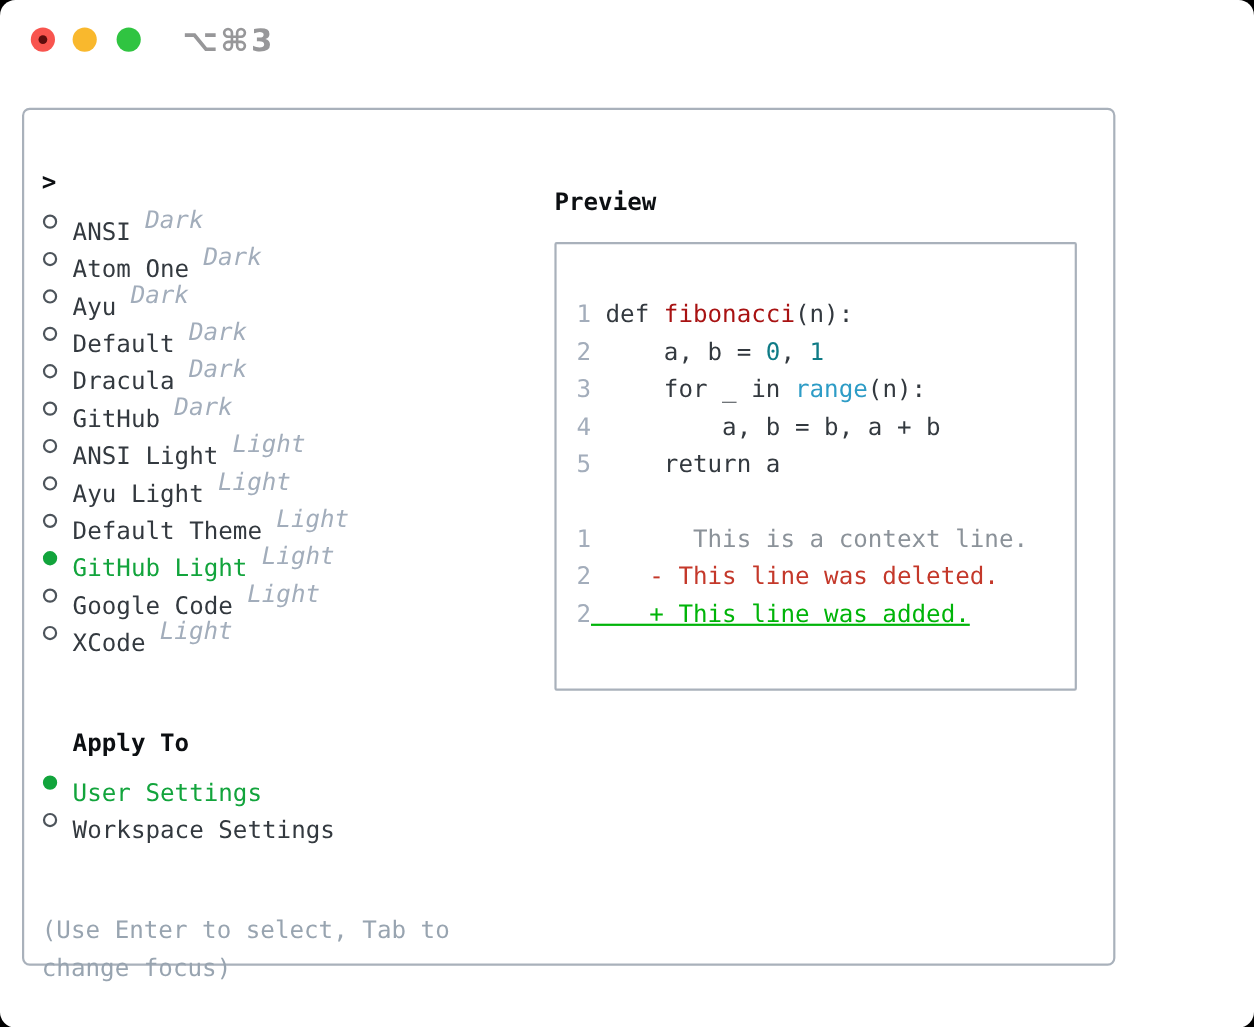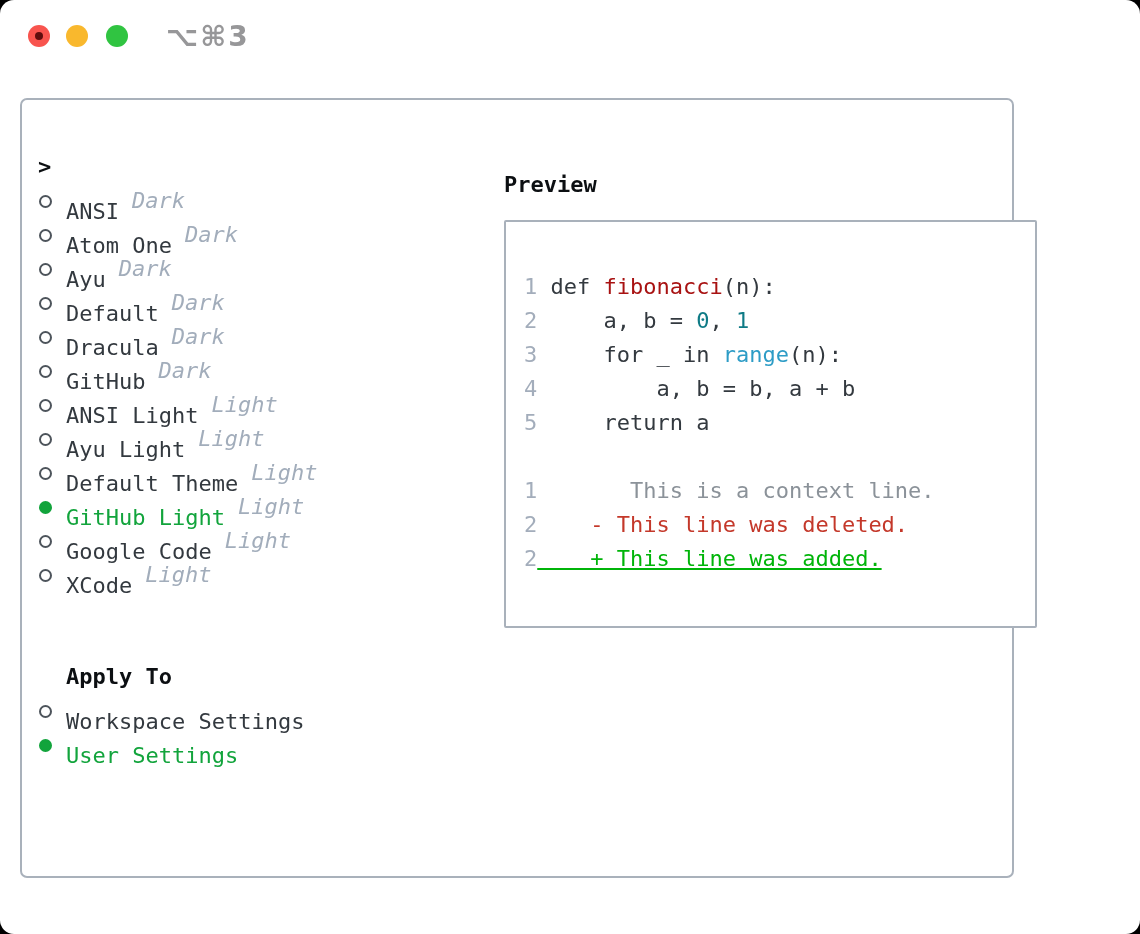--- a/index.html
+++ b/index.html
@@ -38,21 +38,21 @@
   .section-header{font-weight:bold;color:var(--ink-black);}
   .spacer2{height:68px;}
   .hint{
     margin-top:68px;max-width:420px;color:var(--hint-gray);
     font-size:22px;line-height:34px;white-space:normal;padding-left:0;
   }
   
   .preview-col{position:absolute;left:482px;top:68px;}
   .preview-header{font-size:22px;line-height:34px;font-weight:bold;color:var(--ink-black);height:34px;}
   .preview-box{
-    margin-top:18px;width:533px;height:408px;box-sizing:border-box;
+    margin-top:18px;width:475px;height:408px;box-sizing:border-box;
     border:2px solid var(--border-gray);border-radius:2px;background:#ffffff;
     padding:48px 0 0 18px;overflow:hidden;
   }
   .pline{height:34px;line-height:34px;font-size:22px;white-space:pre;}
   .seg-ln{color:var(--linenum-gray);}
   .seg-code{color:var(--ink-dark);}
   .seg-red{color:var(--syntax-red);}
   .seg-teal{color:var(--syntax-teal);}
   .seg-blue{color:var(--syntax-blue);}
   .seg-ctx{color:var(--diff-ctx);}
@@ -94,24 +94,25 @@
           <div class="row"><span class="marker-cell"><span class="radio"></span></span><span class="item-label">XCode</span><span class="item-tag">Light</span></div>
         </div>
 
       <div class="spacer2"></div>
 
       <div class="row">
         <span class="marker-cell"></span>
         <span class="section-header">Apply To</span>
       </div>
       <div id="apply-items">
+          <div class="row"><span class="marker-cell"><span class="radio sel"></span></span><span class="item-label sel">User Settings</span></div>
           <div class="row"><span class="marker-cell"><span class="radio"></span></span><span class="item-label">Workspace Settings</span></div>
-          <div class="row"><span class="marker-cell"><span class="radio sel"></span></span><span class="item-label sel">User Settings</span></div>
         </div>
 
+      <div class="hint">(Use Enter to select, Tab to change focus)</div>
     </div>
 
     <div class="preview-col">
       <div class="preview-header">Preview</div>
       <div class="preview-box" id="preview-box">
           <div class="pline"><span class="seg-ln">1</span><span class="seg-code"> def </span><span class="seg-red">fibonacci</span><span class="seg-code">(n):</span></div>
           <div class="pline"><span class="seg-ln">2</span><span class="seg-code">     a, b = </span><span class="seg-teal">0</span><span class="seg-code">, </span><span class="seg-teal">1</span></div>
           <div class="pline"><span class="seg-ln">3</span><span class="seg-code">     for _ in </span><span class="seg-blue">range</span><span class="seg-code">(n):</span></div>
           <div class="pline"><span class="seg-ln">4</span><span class="seg-code">         a, b = b, a + b</span></div>
           <div class="pline"><span class="seg-ln">5</span><span class="seg-code">     return a</span></div>

